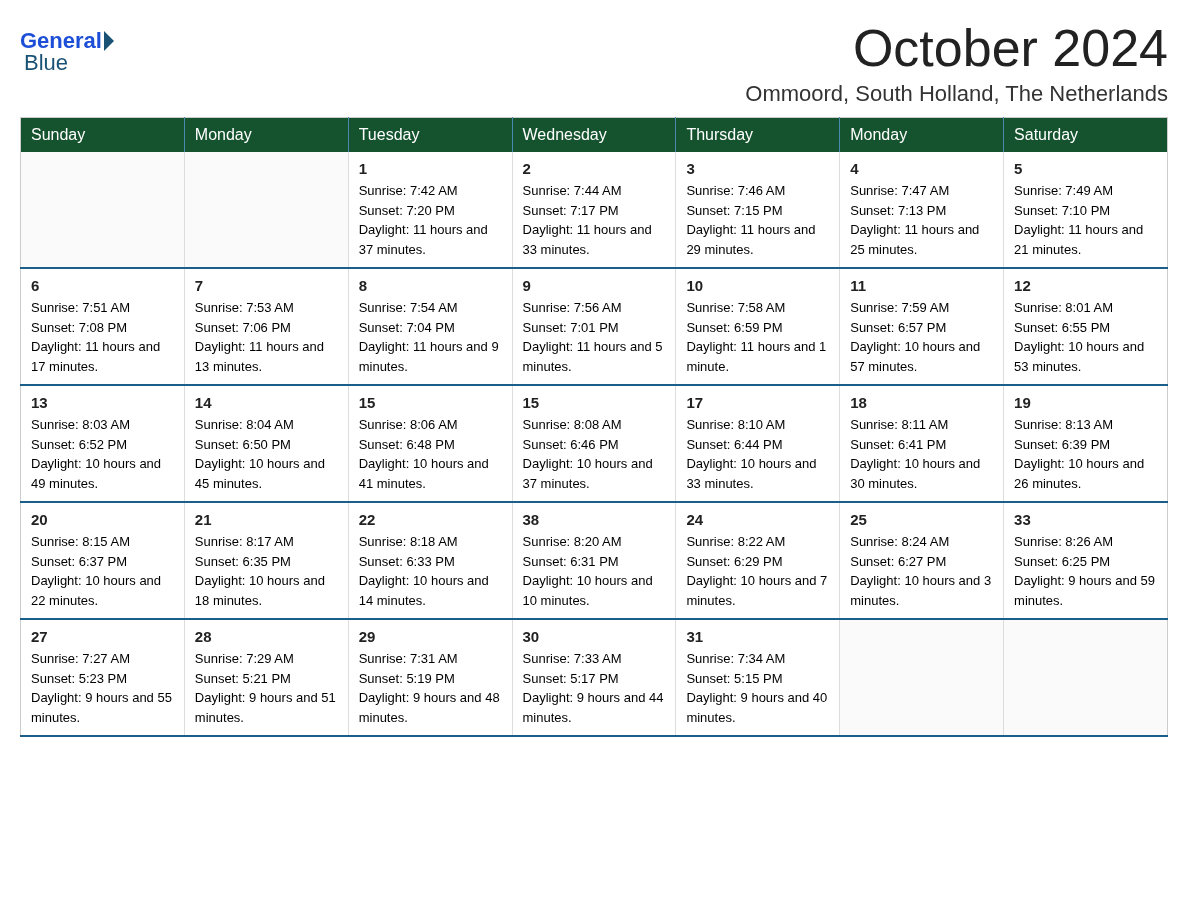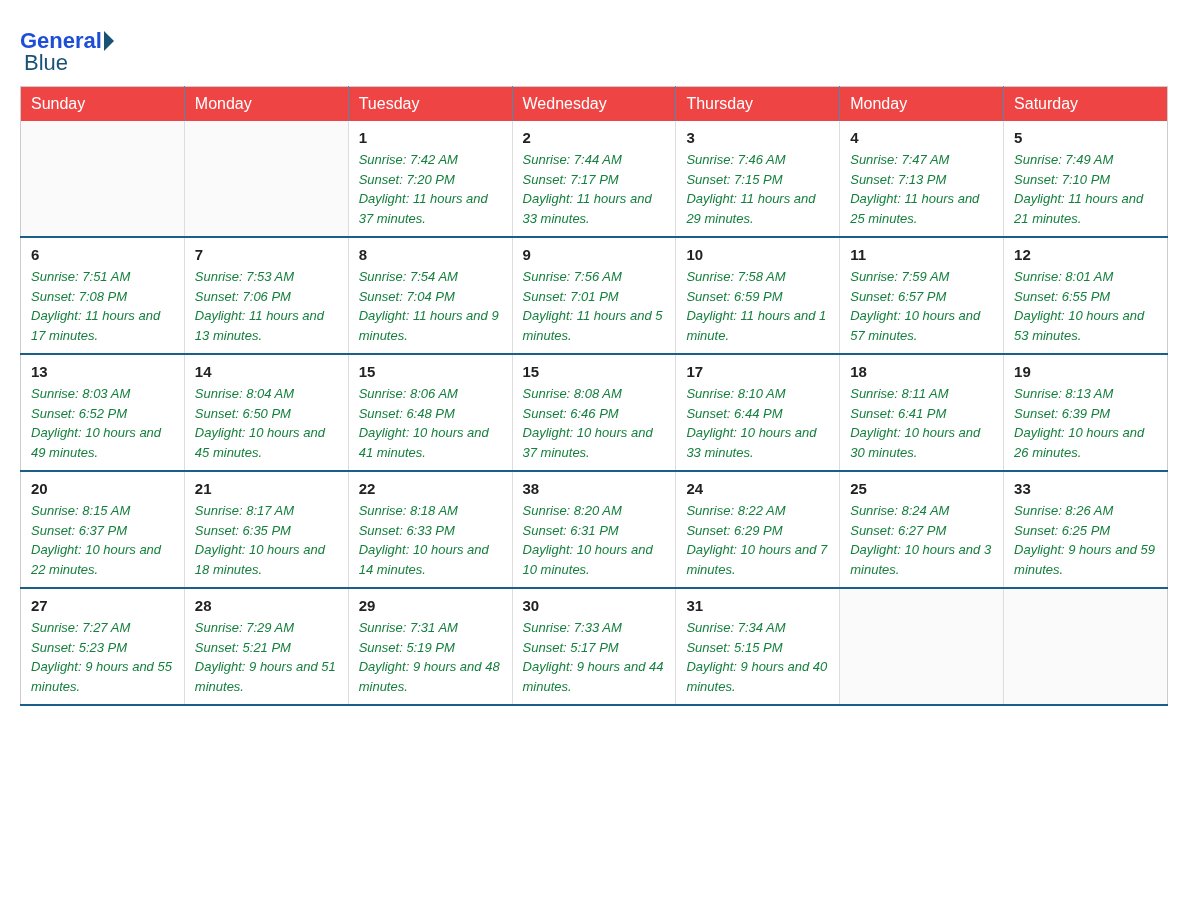--- a/index.html
+++ b/index.html
@@ -64,21 +64,21 @@
       color: #333;
       margin-top: 4px;
     }
     .calendar {
       width: 100%;
       border-collapse: collapse;
       margin-top: 10px;
       border: 1px solid #ccc;
     }
     .calendar thead tr {
-      background-color: #ef4444;
+      background-color: #14532d;
     }
     .calendar thead th {
       color: #fff;
       font-size: 16px;
       font-weight: normal;
       padding: 8px 10px;
       text-align: left;
       border-right: 1px solid #4a8ab0;
     }
     .calendar thead th:last-child {
@@ -101,37 +101,40 @@
     }
     .day-num {
       font-size: 15px;
       font-weight: bold;
       color: #222;
       margin-bottom: 4px;
     }
     .day-info {
       font-size: 13px;
       line-height: 1.5;
-      color: #15803d;
-      font-style: italic;
+      color: #000000;
     }
     .empty-cell {
       background: #fafafa;
     }
   </style>
 </head>
 <body>
 
 <div class="header-row">
   <div class="logo">
     <div class="logo-text-general">
       <span class="logo-general">General</span>
       <span class="logo-arrow"></span>
     </div>
     <div class="logo-blue">Blue</div>
+  </div>
+  <div class="title-block">
+    <div class="month-title">October 2024</div>
+    <div class="location-title">Ommoord, South Holland, The Netherlands</div>
   </div>
 </div>
 
 <table class="calendar">
   <thead>
     <tr>
     <th>Sunday</th>
         <th>Monday</th>
         <th>Tuesday</th>
         <th>Wednesday</th>

